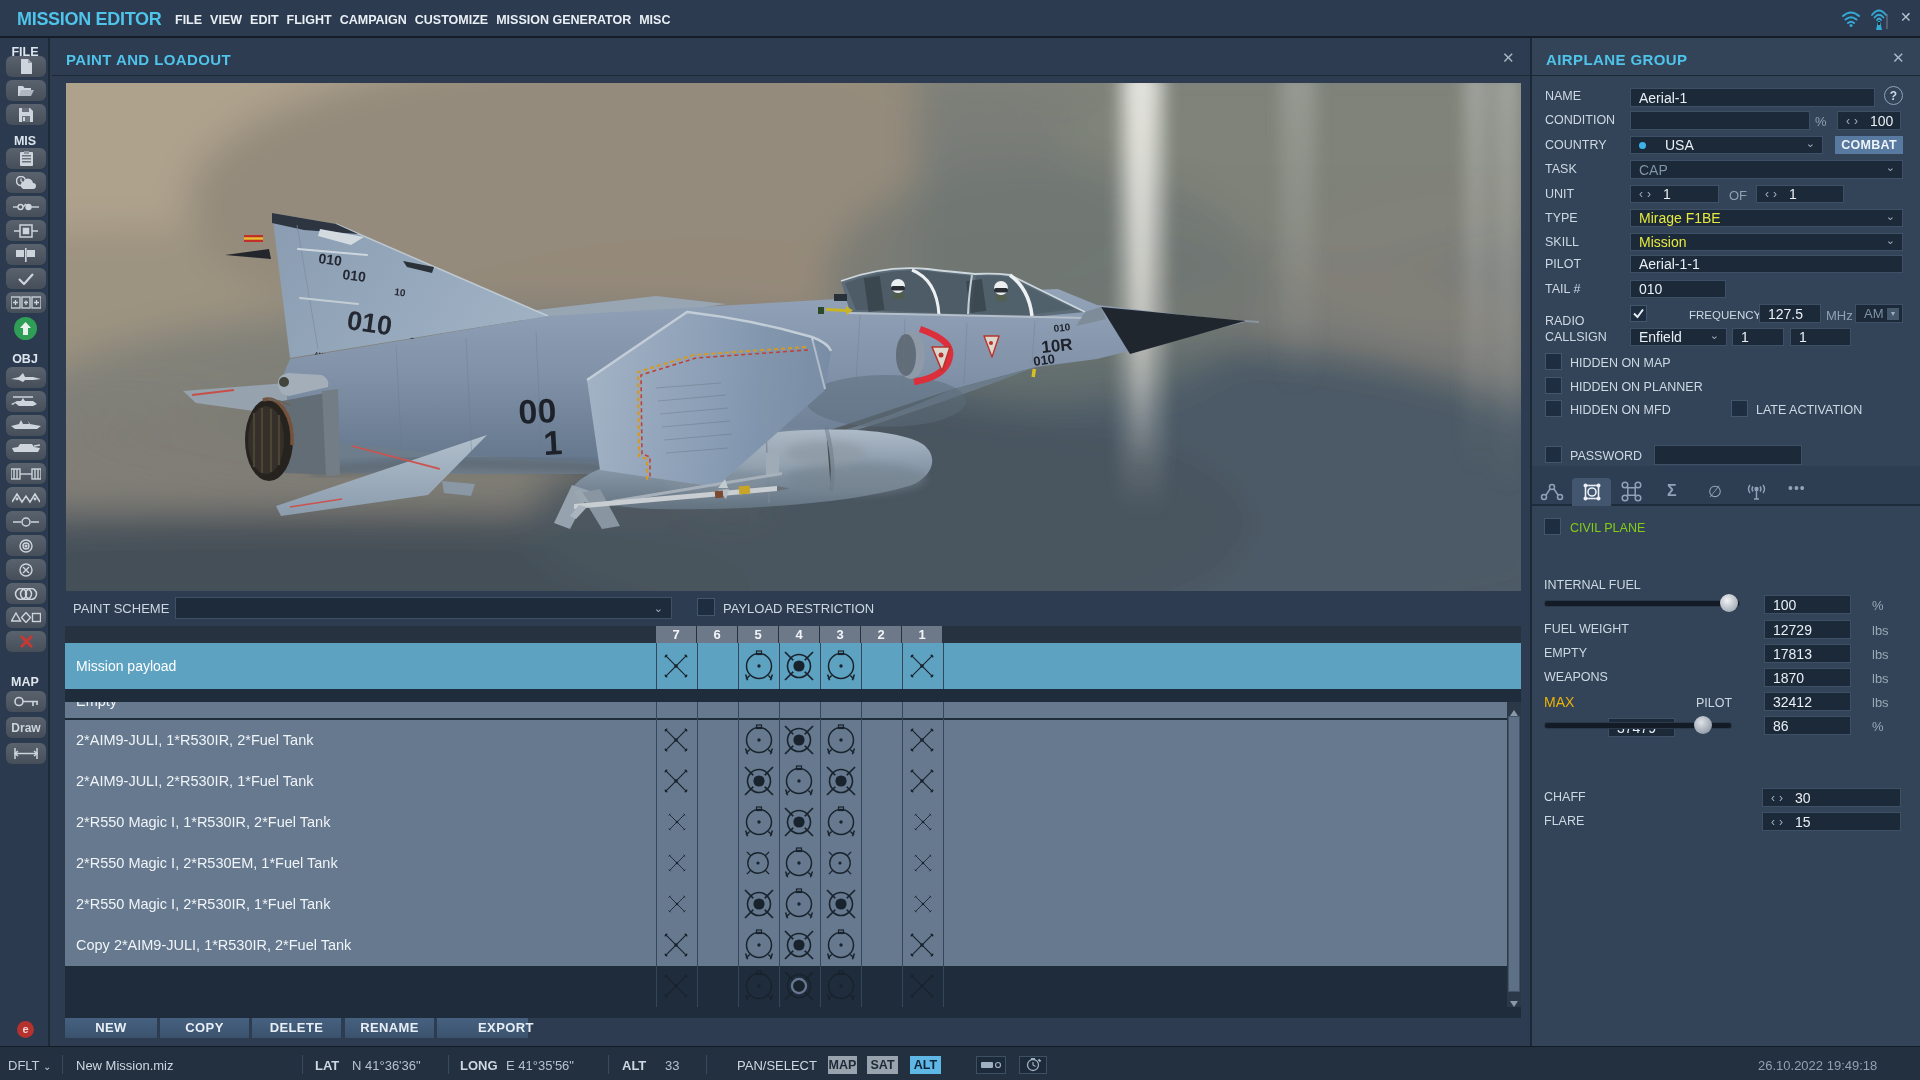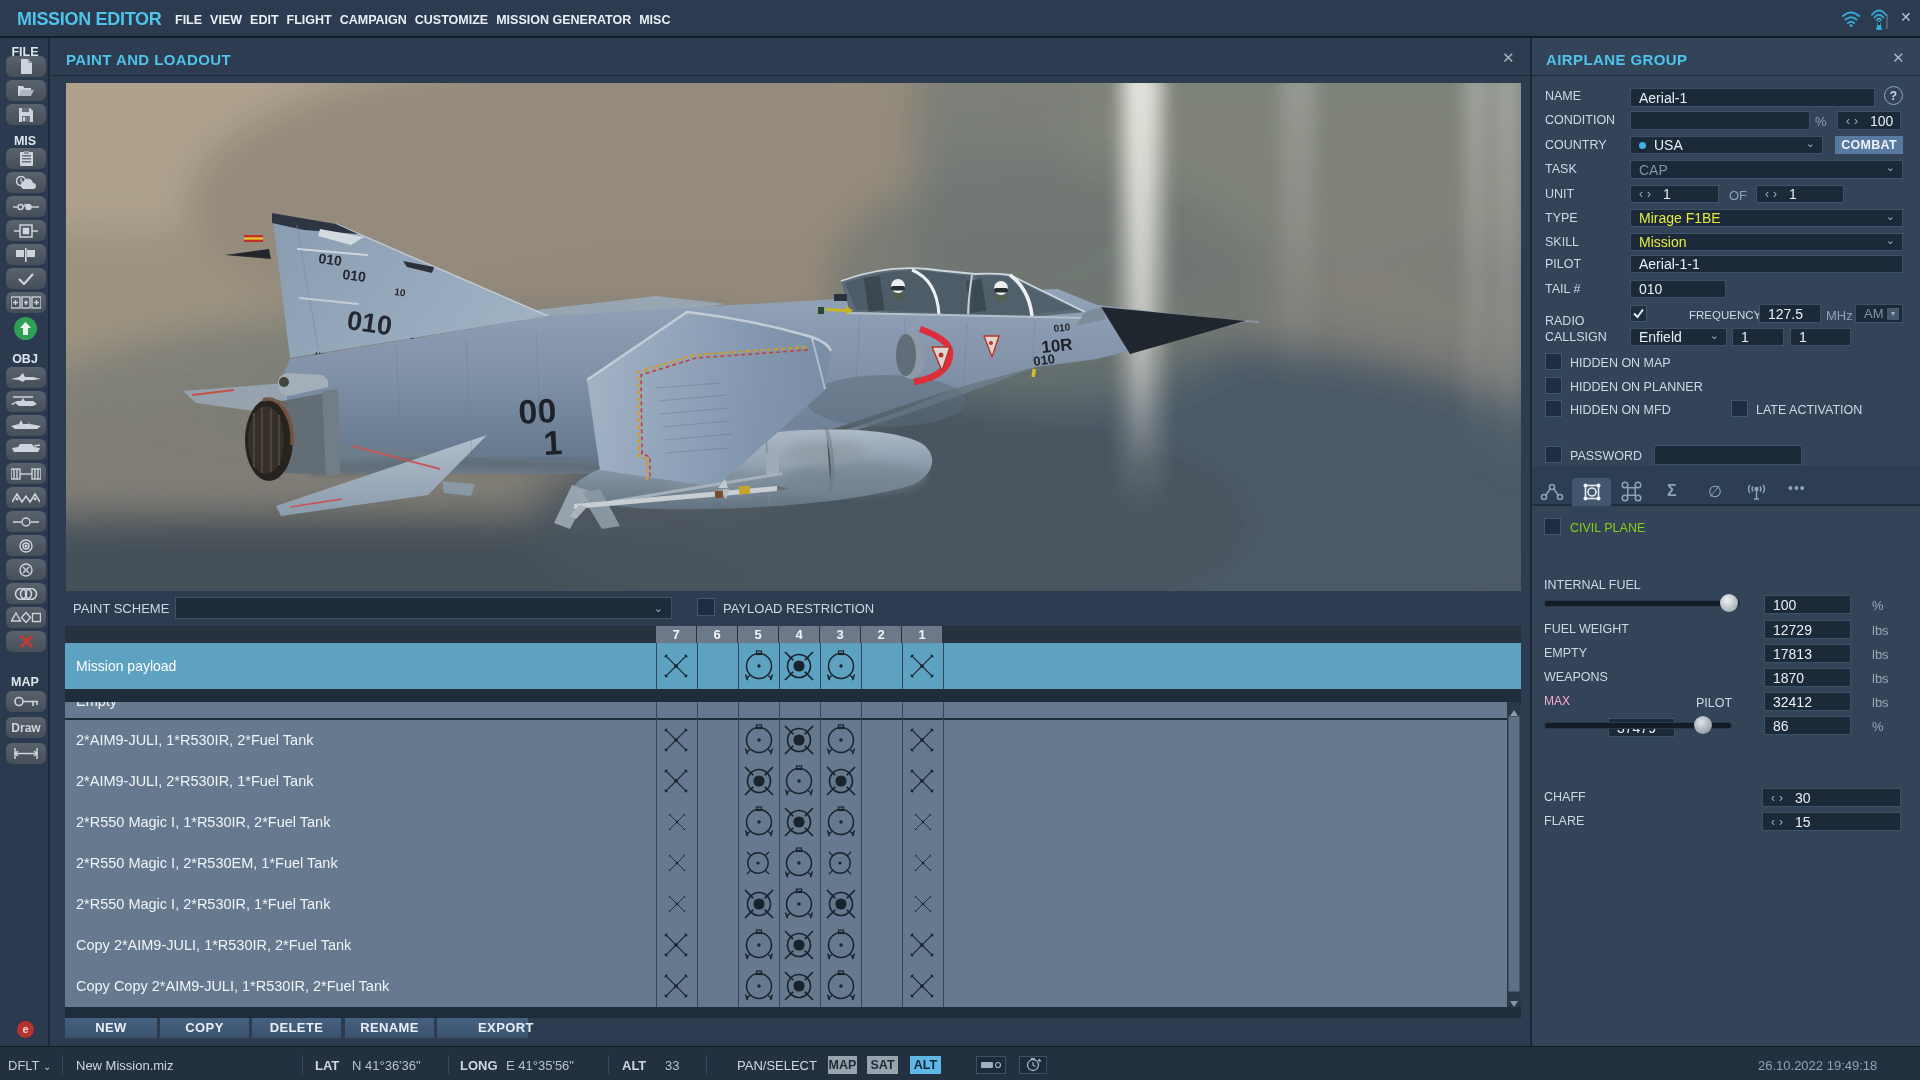--- a/index.html
+++ b/index.html
@@ -667,23 +667,20 @@
     </svg>
 <svg class="ic" style="left:716px;top:301px;" width="36" height="36" viewBox="0 0 36 36">
       <use href="#icF2"></use>
     </svg>
 <svg class="ic" style="left:758px;top:301px;" width="36" height="36" viewBox="0 0 36 36">
       <use href="#icC"></use>
     </svg>
 <svg class="ic" style="left:842px;top:304px;" width="30" height="30" viewBox="0 0 36 36">
       <use href="#icX"></use>
     </svg>
-<div class="trow" style="top:340px;">
-      <span class="rtx">Copy Copy 2*AIM9-JULI, 1*R530IR, 2*Fuel Tank</span>
-    </div>
 <svg class="ic" style="left:596px;top:345px;" width="30" height="30" viewBox="0 0 36 36">
       <use href="#icX"></use>
     </svg>
 <svg class="ic" style="left:676px;top:342px;" width="36" height="36" viewBox="0 0 36 36">
       <use href="#icC"></use>
     </svg>
 <svg class="ic" style="left:716px;top:342px;" width="36" height="36" viewBox="0 0 36 36">
       <use href="#icF2"></use>
     </svg>
 <svg class="ic" style="left:758px;top:342px;" width="36" height="36" viewBox="0 0 36 36">
@@ -729,21 +726,21 @@
 <div style="position:absolute;left:13px;top:75px;color:#cdd8e3;font-size:12.5px;white-space:nowrap;">CONDITION</div>
 <div class="ri" style="left:98px;top:73px;width:180px;height:19px;">
       <span style="color:#e9eff5;font-size:14px;"></span>
     </div>
 <div style="position:absolute;left:283px;top:76px;color:#8fa0b0;font-size:13px;white-space:nowrap;">%</div>
 <div class="ri" style="left:305px;top:73px;width:64px;height:19px;">
       <span style="color:#9ab0c4;font-size:12px;letter-spacing:4px;">‹›</span>
       <span style="color:#e9eff5;font-size:14px;margin-left:8px;">100</span>
     </div>
 <div style="position:absolute;left:13px;top:100px;color:#cdd8e3;font-size:12.5px;white-space:nowrap;">COUNTRY</div>
-<div class="ri" style="left:98px;top:98px;width:193px;height:18px;">
+<div class="ri" style="left:98px;top:98px;width:193px;height:18px;gap:11px;">
       <span style="display:inline-block;width:7px;height:7px;border-radius:50%;background:#3db3e8;margin-right:8px;"></span>
       <span style="color:#e9eff5;font-size:14px;">USA</span>
       <span class="chev" style="position:absolute;right:7px;top:0px;">⌄</span>
     </div>
 <div style="position:absolute;left:303px;top:98px;width:68px;height:18px;background:#587aa0;color:#eef3f8;font-size:12.5px;font-weight:bold;text-align:center;line-height:18px;letter-spacing:0.3px;">COMBAT</div>
 <div style="position:absolute;left:13px;top:124px;color:#cdd8e3;font-size:12.5px;white-space:nowrap;">TASK</div>
 <div class="ri" style="left:98px;top:122px;width:273px;height:19px;">
       <span style="color:#7f93a6;font-size:14px;">CAP</span>
       <span class="chev" style="position:absolute;right:7px;top:0px;">⌄</span>
     </div>
@@ -874,21 +871,21 @@
 <div style="position:absolute;left:12px;top:608px;color:#cdd8e3;font-size:12.5px;white-space:nowrap;">EMPTY</div>
 <div class="ri" style="left:232px;top:606px;width:87px;height:19px;">
       <span style="color:#e9eff5;font-size:14px;">17813</span>
     </div>
 <div style="position:absolute;left:340px;top:609px;color:#9aa8b6;font-size:13px;white-space:nowrap;">lbs</div>
 <div style="position:absolute;left:12px;top:632px;color:#cdd8e3;font-size:12.5px;white-space:nowrap;">WEAPONS</div>
 <div class="ri" style="left:232px;top:630px;width:87px;height:19px;">
       <span style="color:#e9eff5;font-size:14px;">1870</span>
     </div>
 <div style="position:absolute;left:340px;top:633px;color:#9aa8b6;font-size:13px;white-space:nowrap;">lbs</div>
-<div style="position:absolute;left:12px;top:656px;color:#f9a8d4;font-size:12px;white-space:nowrap;">MAX</div>
+<div style="position:absolute;left:12px;top:656px;color:#eab308;font-size:14px;white-space:nowrap;">MAX</div>
 <div class="ri" style="left:76px;top:680px;width:67px;height:19px;">
       <span style="color:#e9eff5;font-size:14px;">37479</span>
     </div>
 <div style="position:absolute;left:164px;top:658px;color:#cdd8e3;font-size:12.5px;white-space:nowrap;">PILOT</div>
 <div class="ri" style="left:232px;top:654px;width:87px;height:19px;">
       <span style="color:#e9eff5;font-size:14px;">32412</span>
     </div>
 <div style="position:absolute;left:340px;top:657px;color:#9aa8b6;font-size:13px;white-space:nowrap;">lbs</div>
 <div style="position:absolute;left:12px;top:684px;width:188px;height:7px;background:#131c26;border-radius:3px;border:1px solid #2b394a;"></div>
 <div style="position:absolute;left:162px;top:678px;width:18px;height:18px;border-radius:50%;background:radial-gradient(circle at 40% 35%,#dfe3e7,#a8b0ba 55%,#7e8893);"></div>

